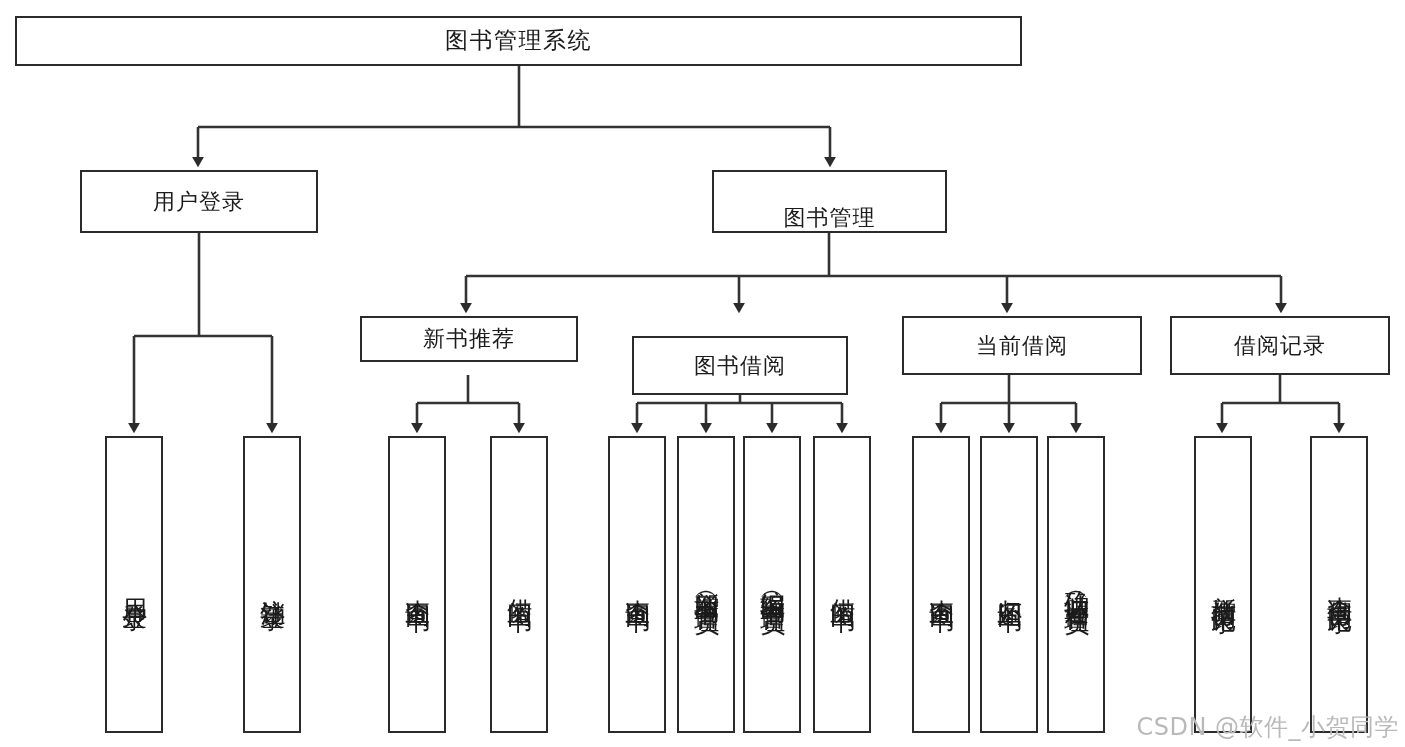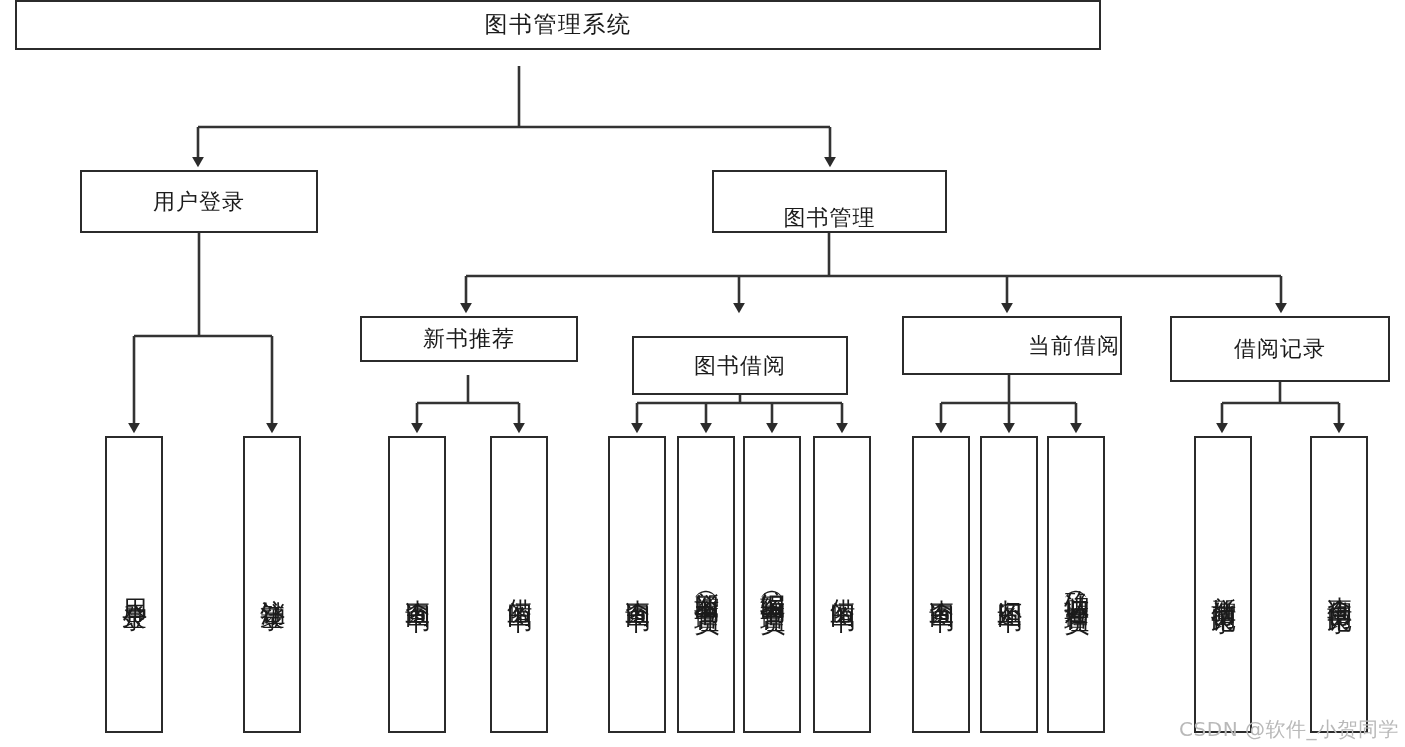--- a/index.html
+++ b/index.html
@@ -55,21 +55,21 @@
     font-size:25px;
     line-height:1.06;
     letter-spacing:3px;
     max-height:286px;
     text-align:center;
   }
   .watermark{
     position:absolute;
     right:6px;
     bottom:4px;
-    font-size:20px;
+    font-size:24px;
     color:#b9b9b9;
     z-index:6;
     white-space:nowrap;
     letter-spacing:0.5px;
   }
 </style>
 </head>
 <body>
 
 <div id="stage">
@@ -117,41 +117,41 @@
       <path d="M1009,403 L1009,424" marker-end="url(#arw)"></path>
       <path d="M1076,403 L1076,424" marker-end="url(#arw)"></path>
 
       <path d="M1280,375 L1280,403"></path>
       <path d="M1222,403 L1339,403"></path>
       <path d="M1222,403 L1222,424" marker-end="url(#arw)"></path>
       <path d="M1339,403 L1339,424" marker-end="url(#arw)"></path>
     </g>
   </svg>
 
-  <div class="node h root" style="left:15px;top:0;width:1086px;height:50px;font-family:Liberation Serif, serif;">
+  <div class="node h root" style="left:15px;top:16px;width:1007px;height:50px;font-family:Liberation Serif, serif;">
     <span class="label">图书管理系统</span>
   </div>
 
   <div class="node h" style="left:80px;top:170px;width:238px;height:63px;">
     <span class="label">用户登录</span>
   </div>
   <div class="node h" style="left:712px;top:170px;width:235px;height:63px;align-items:flex-end;">
     <span class="label">图书管理</span>
   </div>
 
   <div class="node h" style="left:360px;top:316px;width:218px;height:46px;">
     <span class="label">新书推荐</span>
   </div>
   <div class="node h" style="left:632px;top:316px;width:216px;height:59px;margin-top:20px;">
     <span class="label">图书借阅</span>
   </div>
-  <div class="node h" style="left:902px;top:316px;width:220px;height:59px;justify-content:flex-end;">
+  <div class="node h" style="left:902px;top:316px;width:240px;height:59px;">
     <span class="label">当前借阅</span>
   </div>
-  <div class="node h" style="left:1170px;top:316px;width:220px;height:66px;">
+  <div class="node h" style="left:1170px;top:316px;width:220px;height:59px;">
     <span class="label">借阅记录</span>
   </div>
 
   <div class="node v" style="left:105px;top:436px;width:58px;height:297px;">
     <span class="label">用户登录</span>
   </div>
   <div class="node v" style="left:243px;top:436px;width:58px;height:297px;">
     <span class="label">注销登录</span>
   </div>
 

